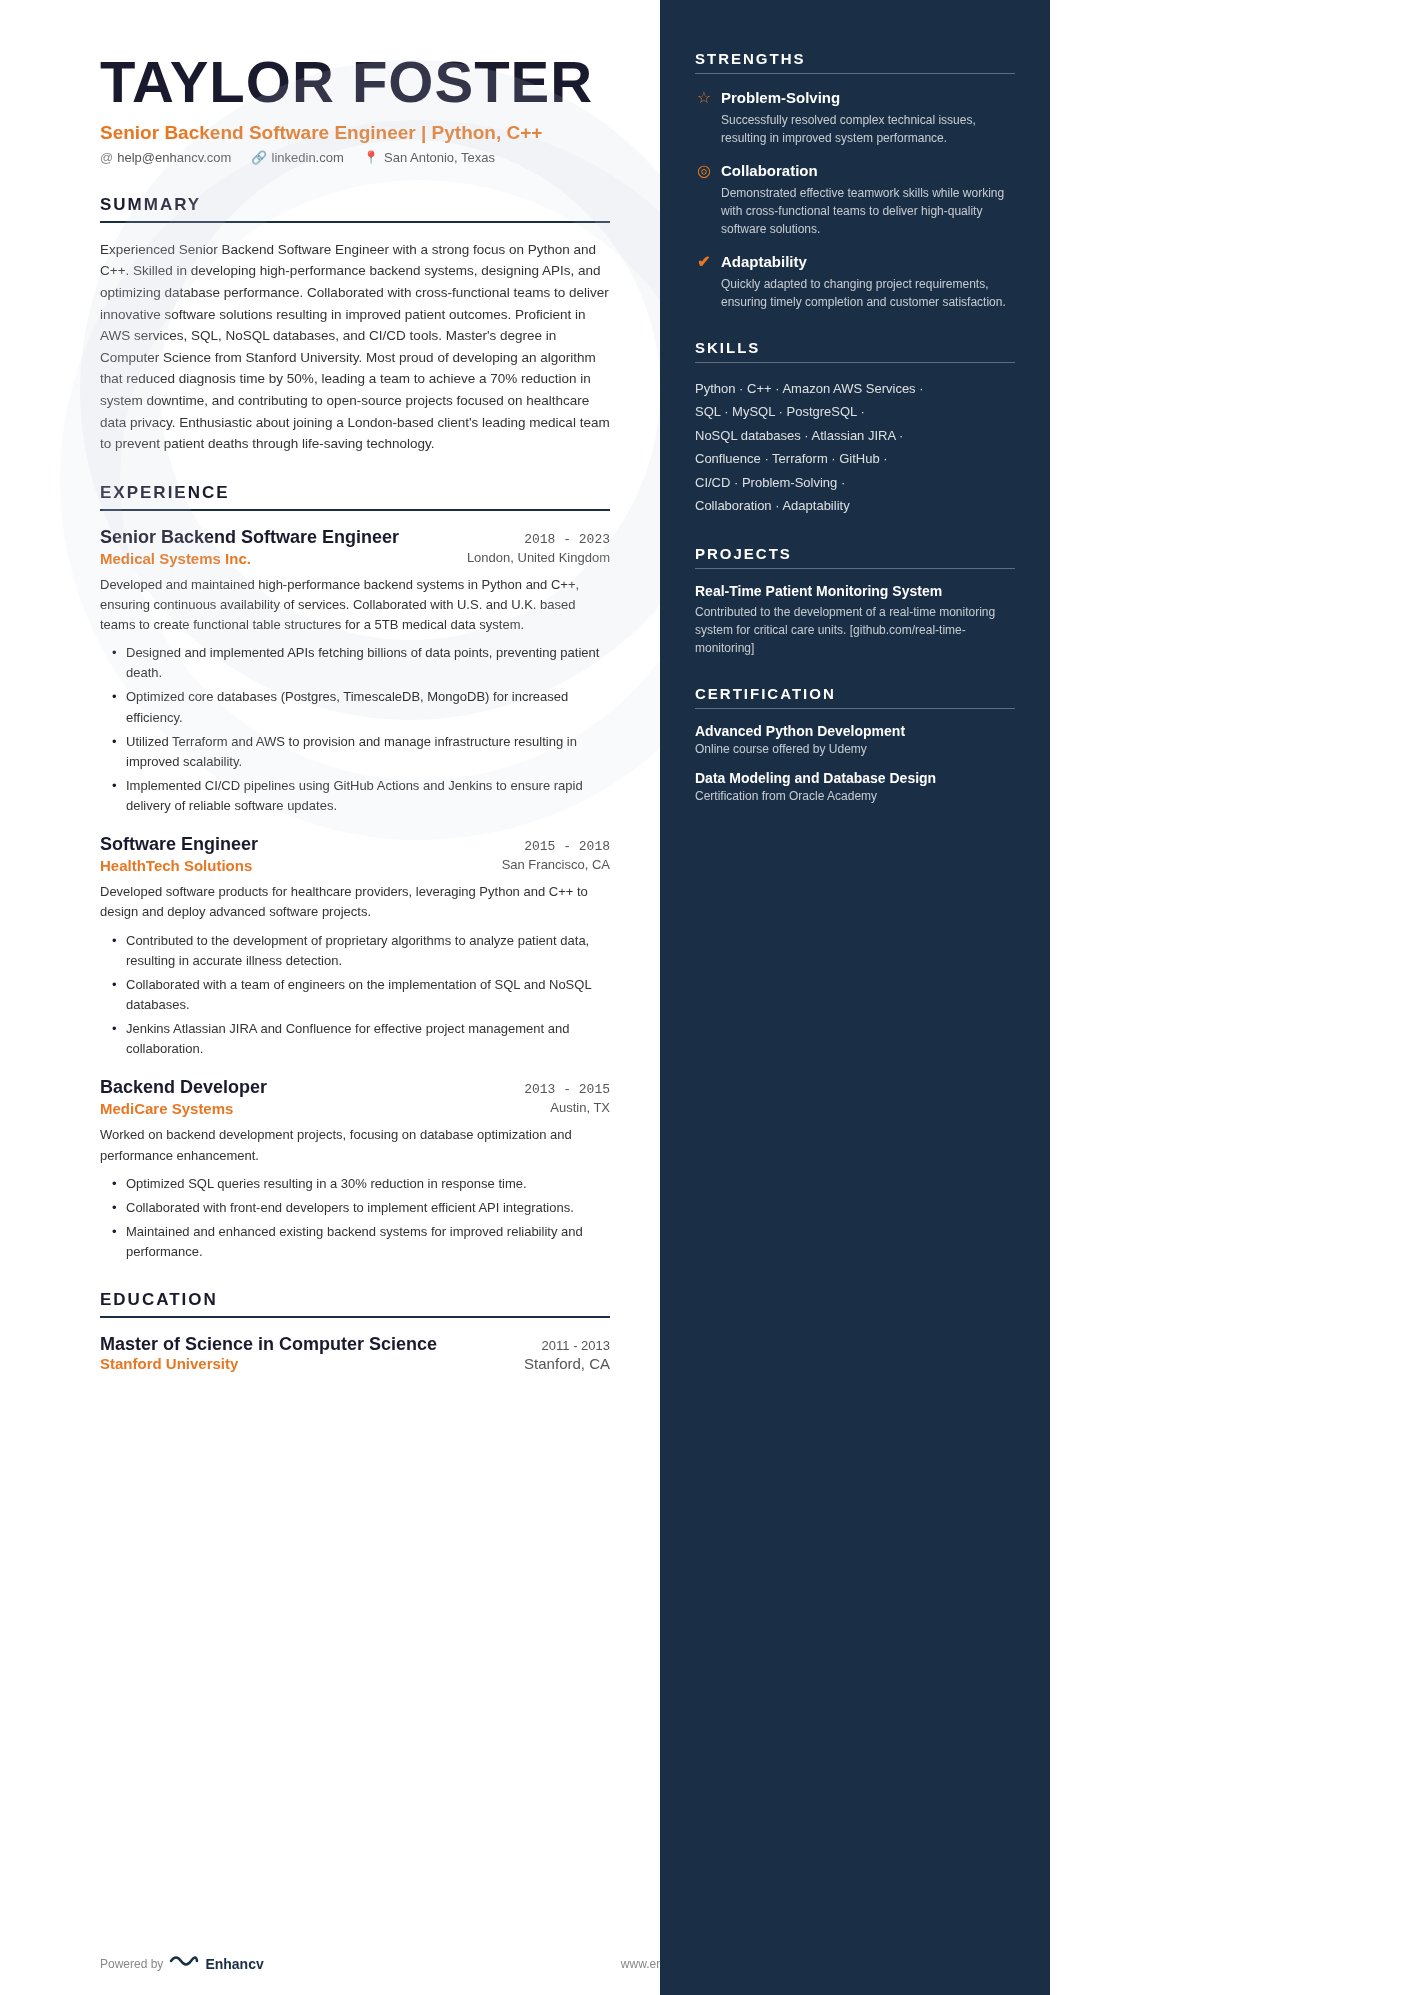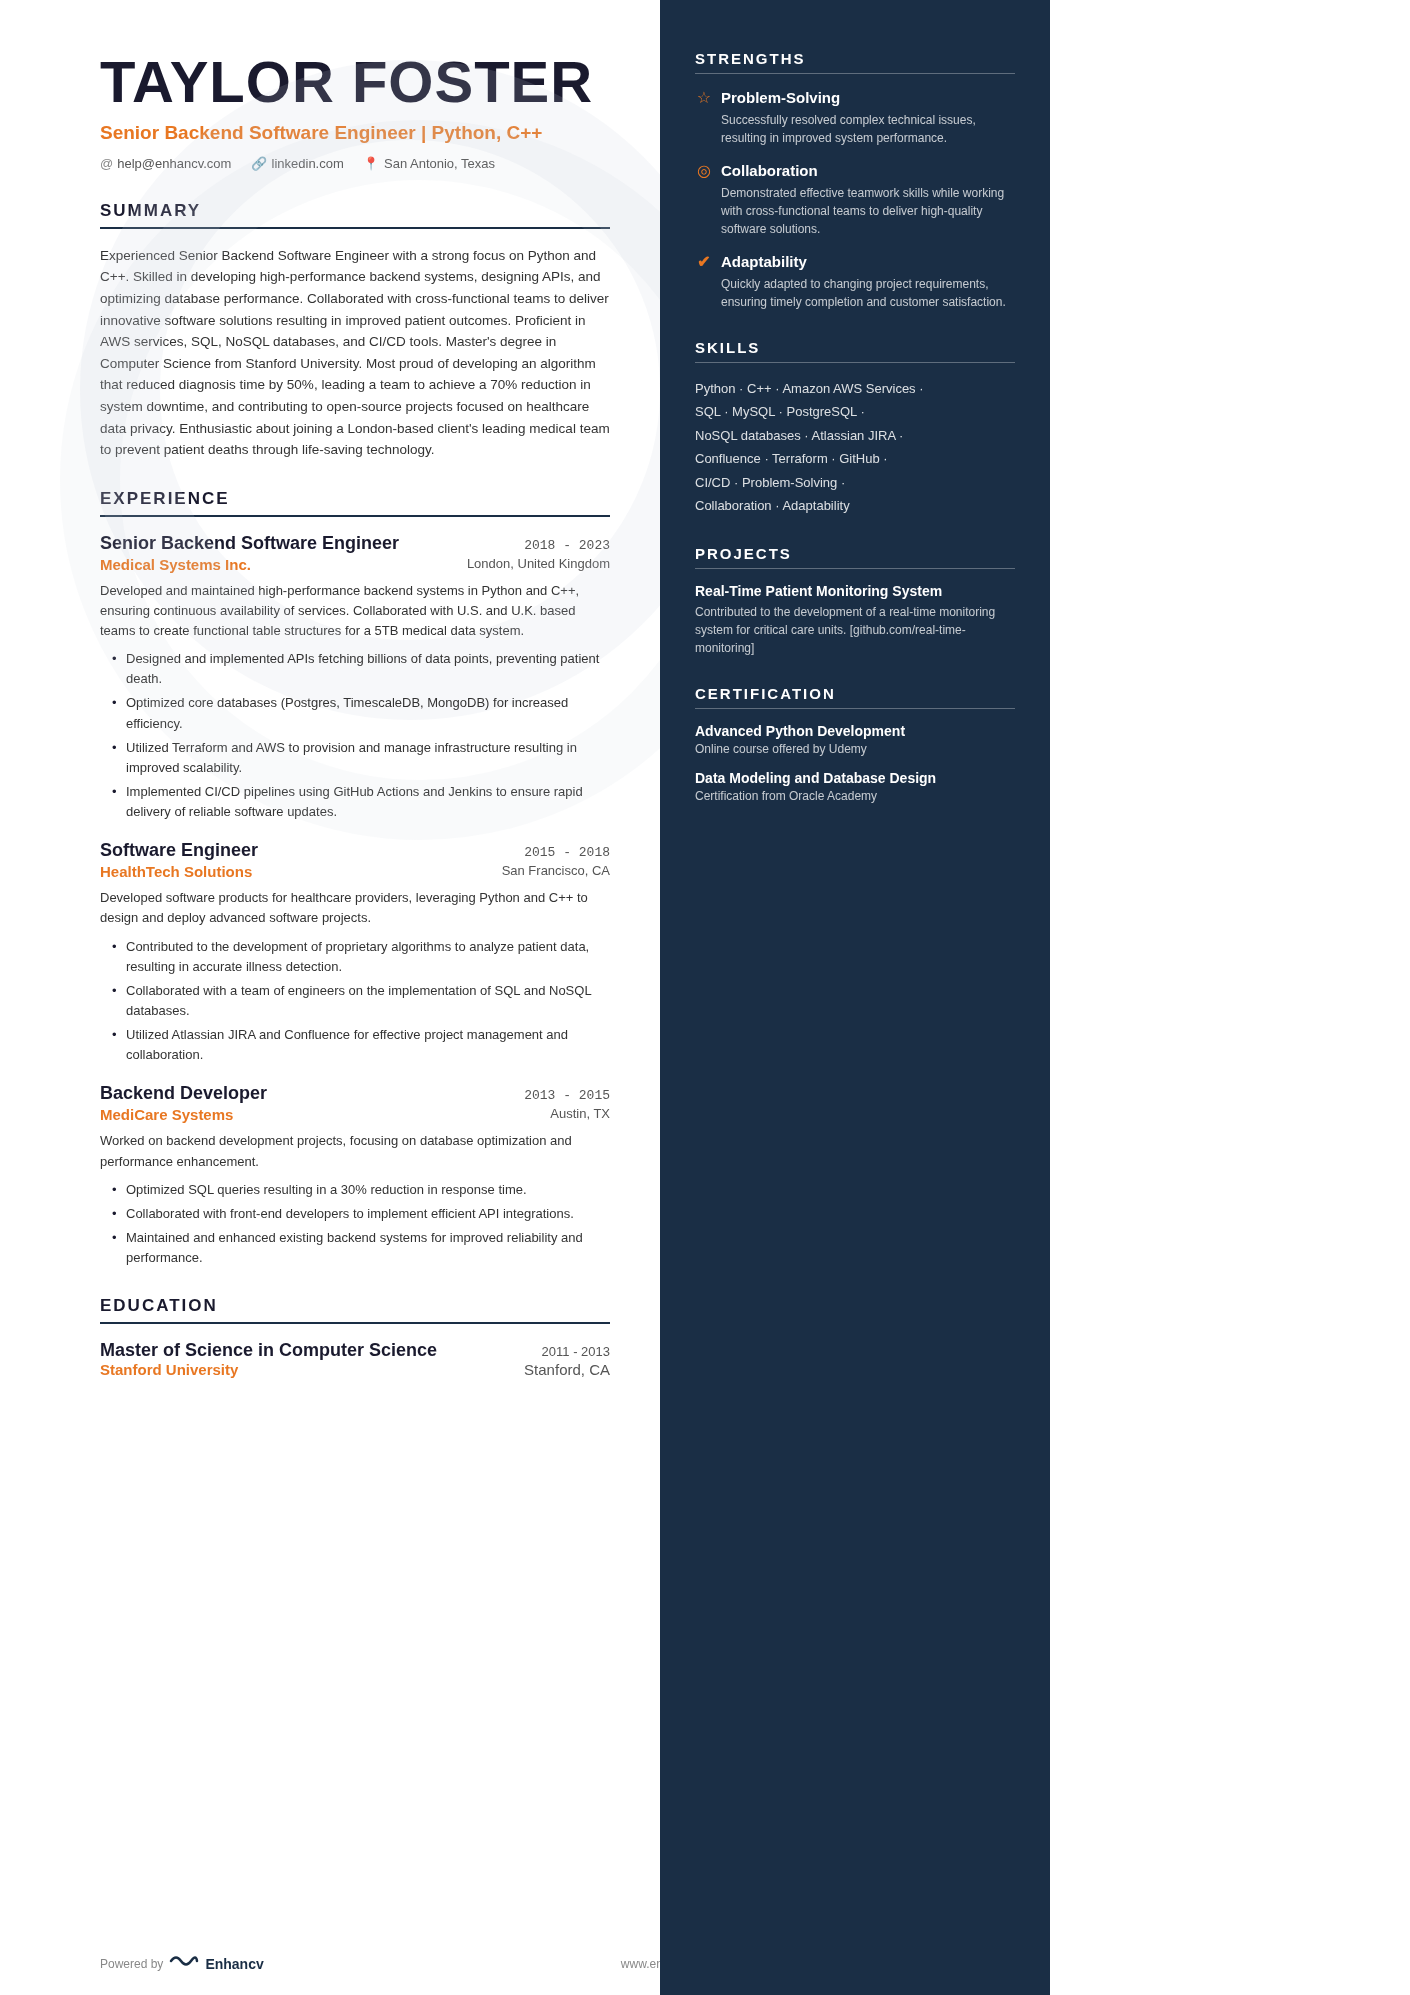--- a/index.html
+++ b/index.html
@@ -73,21 +73,21 @@
       color: #1a1a2e;
       letter-spacing: 1px;
       line-height: 1.1;
       margin-bottom: 8px;
     }
 
     .header-title {
       font-size: 19px;
       color: #e87722;
       font-weight: 600;
-      margin-bottom: 12px;
+      margin-bottom: 6px;
     }
 
     .header-contact {
       display: flex;
       gap: 20px;
       font-size: 13px;
       color: #555;
       margin-bottom: 30px;
       flex-wrap: wrap;
     }
@@ -417,21 +417,21 @@
           <span class="job-dates">2015 - 2018</span>
         </div>
         <div class="job-company-row">
           <span class="job-company">HealthTech Solutions</span>
           <span class="job-location">San Francisco, CA</span>
         </div>
         <p class="job-description">Developed software products for healthcare providers, leveraging Python and C++ to design and deploy advanced software projects.</p>
         <ul class="job-bullets">
           <li>Contributed to the development of proprietary algorithms to analyze patient data, resulting in accurate illness detection.</li>
           <li>Collaborated with a team of engineers on the implementation of SQL and NoSQL databases.</li>
-          <li>Utilized Atlassian JIRA and Confluence for effective project management and collaboration.</li>
+          <li>Jenkins Atlassian JIRA and Confluence for effective project management and collaboration.</li>
         </ul>
       </div>
 
       <div>
         <div class="job-header">
           <span class="job-title">Backend Developer</span>
           <span class="job-dates">2013 - 2015</span>
         </div>
         <div class="job-company-row">
           <span class="job-company">MediCare Systems</span>

